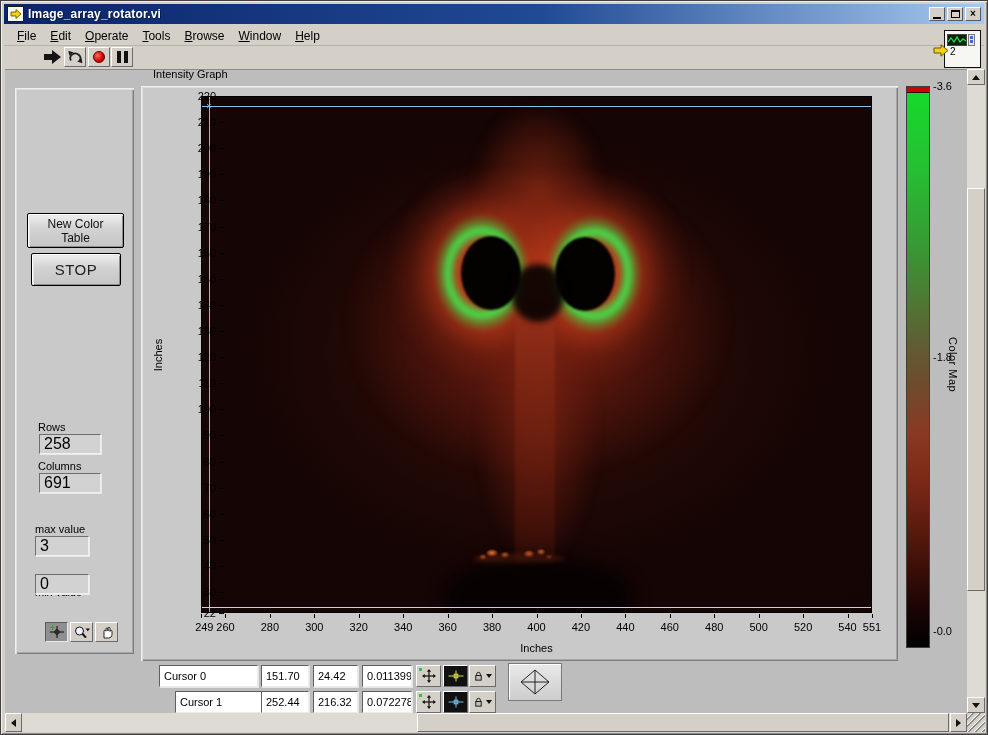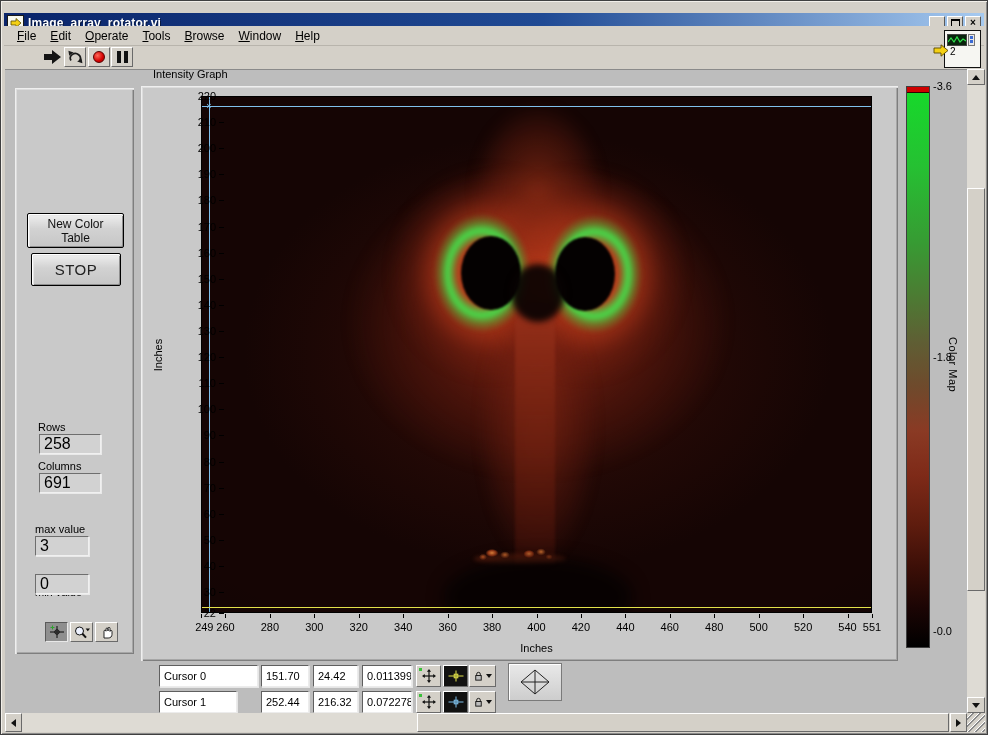--- a/index.html
+++ b/index.html
@@ -3,21 +3,21 @@
 <meta charset="utf-8">
 <style>
   html,body{margin:0;padding:0;background:#707070;}
   *{box-sizing:border-box;}
   #window{position:relative;width:988px;height:735px;overflow:hidden;
     font-family:"Liberation Sans","DejaVu Sans",sans-serif;font-size:11px;color:#000;
     background:#d4d0c8;border:1px solid #404040;
     box-shadow:inset 1px 1px 0 #f2efe9, inset -1px -1px 0 #8a8a8a;}
 
   
-  .titlebar{position:absolute;left:3px;top:12px;right:3px;height:20px;
+  .titlebar{position:absolute;left:3px;top:3px;right:3px;height:20px;
     background:linear-gradient(90deg,#0a246a 0%,#204a94 55%,#a6caf0 100%);
     display:flex;align-items:center;padding:0 3px;}
   .app-icon{width:17px;height:16px;background:#f8f8ee;border:1px solid #1a1a1a;
     display:flex;align-items:center;justify-content:center;margin-right:4px;flex:none;}
   .title-text{color:#fff;font-weight:bold;font-size:12px;letter-spacing:.2px;
     text-shadow:1px 1px 0 rgba(0,0,0,.45);flex:1;white-space:nowrap;overflow:hidden;}
   .winbtn{width:16px;height:14px;background:#d4d0c8;border:1px solid;
     border-color:#fff #5a5a5a #5a5a5a #fff;display:flex;align-items:center;justify-content:center;
     margin-left:2px;flex:none;font-size:10px;line-height:10px;font-weight:bold;color:#000;}
   .glyph-min{width:8px;height:2px;background:#000;margin-top:7px;}
@@ -483,21 +483,21 @@
     </svg>
   </span>
   <span class="cur-btn" style="left:468px;top:664px;width:27px">
     <svg width="11" height="12" viewBox="0 0 12 12">
       <rect x="3" y="5.5" width="6" height="5" fill="#bdbdbd" stroke="#111"></rect>
       <path d="M4 5.5 V4 a2 2 0 0 1 4 0 v1.5" fill="none" stroke="#111"></path>
     </svg>
       <i class="drop-tri"></i>
   </span>
 
-  <span class="cur-box" style="left:158px;top:690px;width:78px">Cursor 1</span>
+  <span class="cur-box" style="left:174px;top:690px;width:87px">Cursor 1</span>
   <span class="cur-box" style="left:260px;top:690px;width:48px">252.44</span>
   <span class="cur-box" style="left:312px;top:690px;width:45px">216.32</span>
   <span class="cur-box" style="left:361px;top:690px;width:50px">0.072278</span>
   <span class="cur-btn" style="left:415px;top:690px">
     <i class="green-dot"></i>
     <svg width="14" height="14" viewBox="0 0 16 16" fill="#111">
       <line x1="8" y1="2" x2="8" y2="14" stroke="#111" stroke-width="1.4"></line>
         <line x1="2" y1="8" x2="14" y2="8" stroke="#111" stroke-width="1.4"></line>
       <polygon points="8,0 5.6,3.2 10.4,3.2"></polygon>
         <polygon points="8,16 5.6,12.8 10.4,12.8"></polygon>

